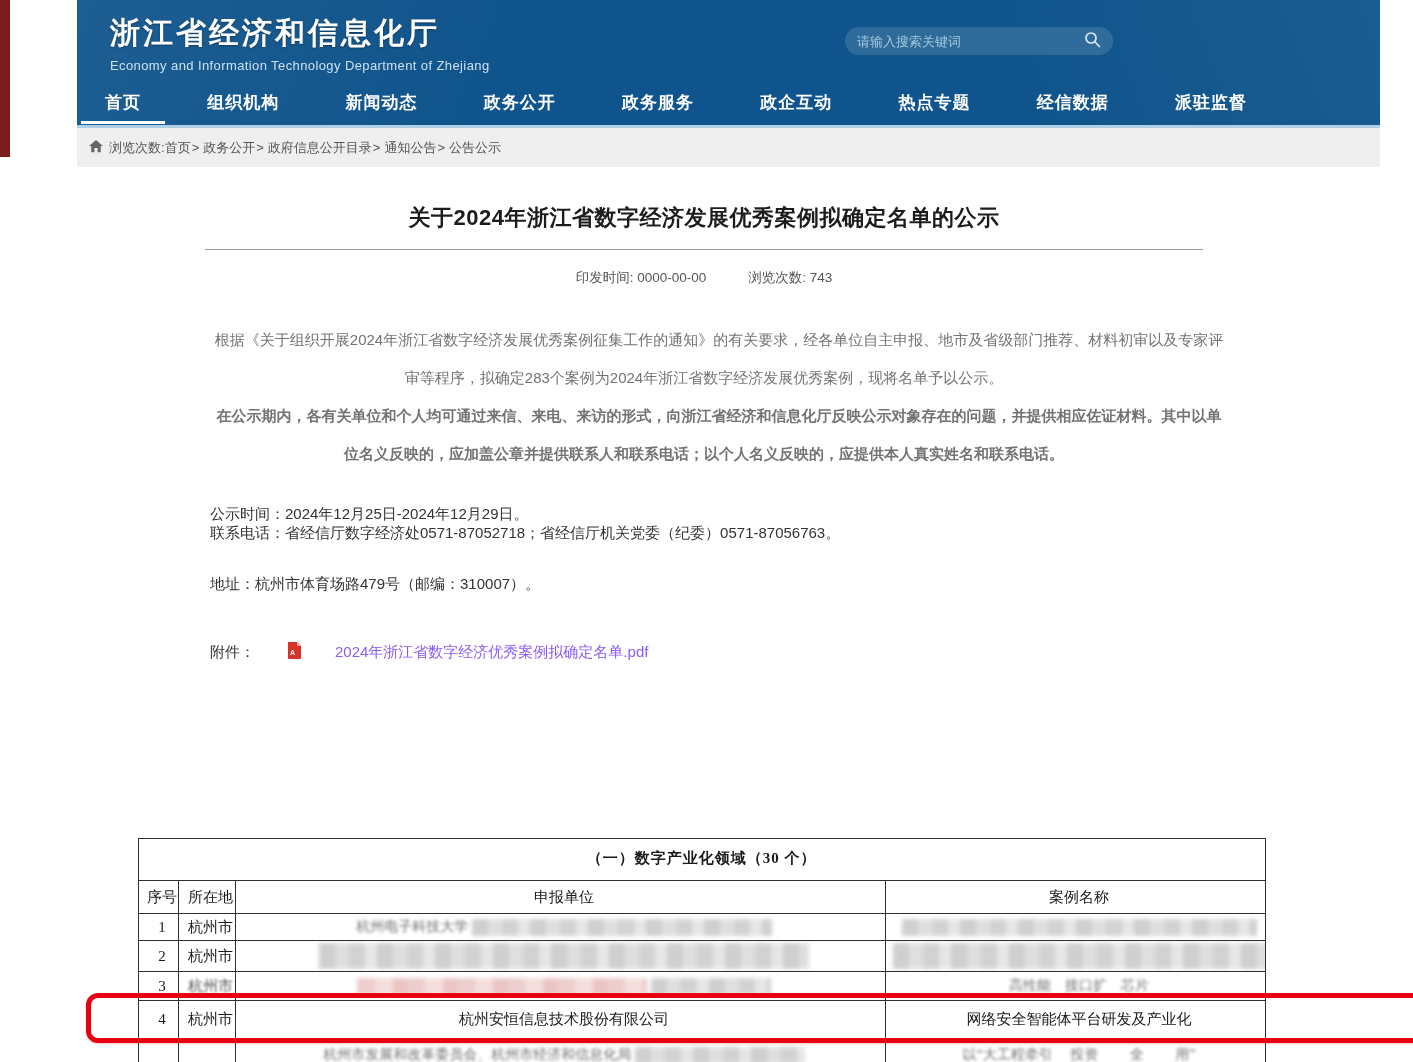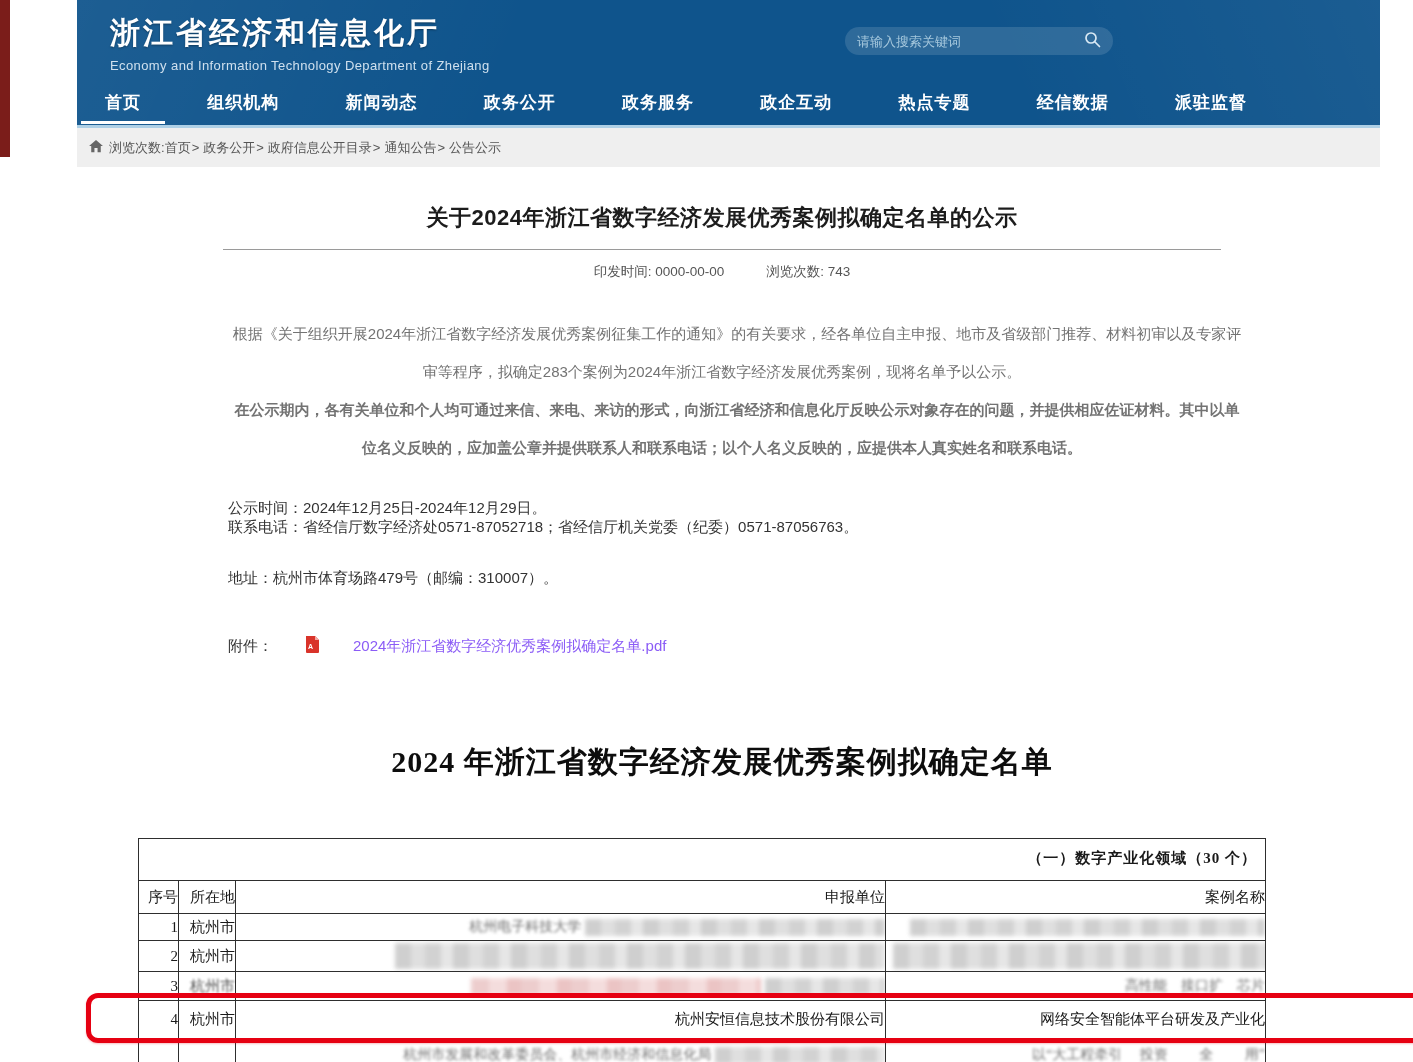--- a/index.html
+++ b/index.html
@@ -33,42 +33,42 @@
   .subline { height:3px; background:#aed0e6; }
 
   
   .breadcrumb-bar { height:39px; background:#efefef; display:flex; align-items:center; padding-left:12px;
     font-size:13px; color:#555; }
   .breadcrumb-bar .crumb { color:#555; text-decoration:none; cursor:pointer; }
   .breadcrumb-bar .sep { margin:0 4px 0 1px; color:#555; }
   .home-icon-svg { margin-right:6px; }
 
   
-  .article { position:absolute; left:198px; top:157px; width:1048px; }
+  .article { position:absolute; left:180px; top:157px; width:1048px; }
   .article h1 { margin-top:46px; text-align:center; font-size:22px; font-weight:bold; color:#1c1c1c; letter-spacing:.5px; }
   .title-rule { border:none; border-top:1px solid #9a9a9a; margin:16px 25px 0 25px; }
-  .meta { margin-top:13px; display:flex; justify-content:center; gap:42px; font-size:13.5px; color:#555; }
+  .meta { margin-top:19px; display:flex; justify-content:center; gap:42px; font-size:13.5px; color:#555; }
   .body-p { margin-top:34px; font-size:15px; color:#737373; line-height:38px; text-indent:2em;text-align:center; }
   .body-p.follow { margin-top:0;font-weight:bold; }
   .line-p { font-size:15px; color:#333; text-indent:2em; }
   .p-time { margin-top:32px; }
   .p-contact { }
   .p-addr { margin-top:32px; }
   .p-attach { margin-top:48px; display:flex; align-items:center; }
   .p-attach .lbl { text-indent:2em; }
   .pdf-icon-svg { margin:0 3px 0 2px; }
   .attach-link { color:#8b5cf6; text-decoration:none; cursor:pointer; }
 
   
   .doc-title { margin-top:86px; text-align:center; font-family:"Liberation Serif","DejaVu Serif",serif;
     font-size:30px; font-weight:bold; color:#0d0d0d; letter-spacing:1px; }
   .doc-table-wrap { position:absolute; left:138px; top:838px; width:1127px;
     font-family:"Liberation Serif","DejaVu Serif",serif; }
   table.doc { width:1127px; border-collapse:collapse; table-layout:fixed; background:#fff; }
-  table.doc td { border:1.5px solid #2e2e2e; text-align:right; color:#1a1a1a; font-size:15px; overflow:hidden;padding-left:7px; }
+  table.doc td { border:1.5px solid #2e2e2e; text-align:center; color:#1a1a1a; font-size:15px; overflow:hidden;padding-left:7px; }
   td.section-cell { text-align:left; font-size:17px; font-weight:bold; padding:10px 8px 12px 10px; letter-spacing:1px; }
   tr.hdr td { height:33px; font-size:15px; }
   tr.r td { height:27px; }
   tr.r2 td { height:31px; }
   tr.r3 td { height:29px; }
   tr.r4 td { height:38px; font-size:15px; }
   tr.r5 td { height:60px; vertical-align:top; line-height:26px; padding-top:2px; }
 
   .redact { display:inline-block; height:17px; vertical-align:middle; border-radius:1px; opacity:.85;
     background:repeating-linear-gradient(90deg,#c7c7c7 0 16px,#dadada 16px 30px,#cbcbcb 30px 46px,#e2e2e2 46px 58px);
@@ -163,21 +163,20 @@
       <span class="pdf-icon-svg">
         <svg width="15" height="17" viewBox="0 0 15 17">
           <path d="M1 0 H10 L14 4 V16 A1 1 0 0 1 13 17 H2 A1 1 0 0 1 1 16 Z" fill="#d9332a"></path>
           <path d="M10 0 L14 4 H10 Z" fill="#f2a9a4"></path>
           <text x="3" y="13" font-size="7" fill="#fff" font-family="sans-serif" font-weight="bold">A</text>
         </svg>
       </span>
       <a class="attach-link">2024年浙江省数字经济优秀案例拟确定名单.pdf</a>
     </p>
 
-    <h2 class="doc-title">2024 年浙江省数字经济发展优秀案例拟确定名单</h2>
   </main>
 
   <div class="doc-table-wrap">
     <table class="doc">
       <colgroup>
           <col style="width:40px">
           <col style="width:57px">
           <col style="width:650px">
           <col style="width:380px">
         </colgroup>

